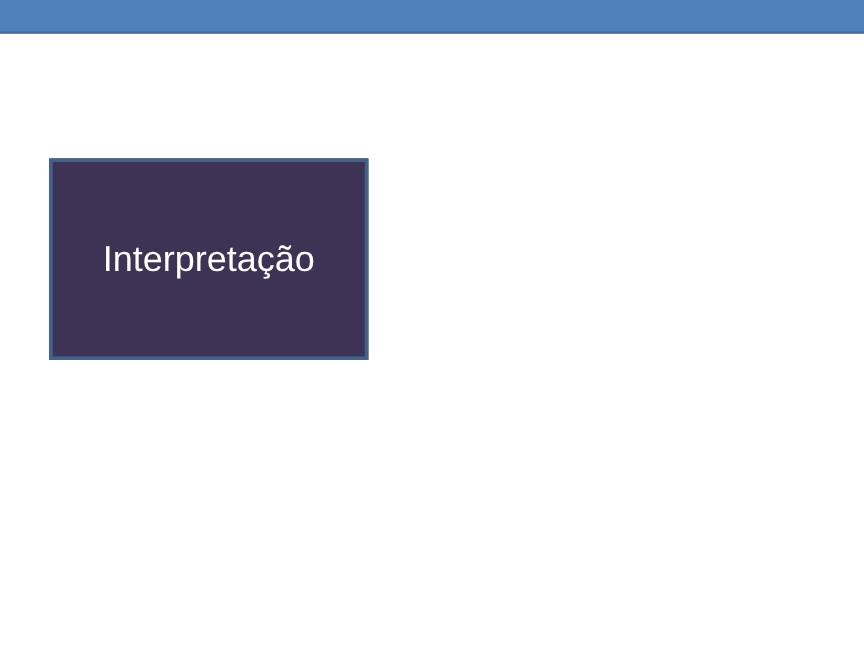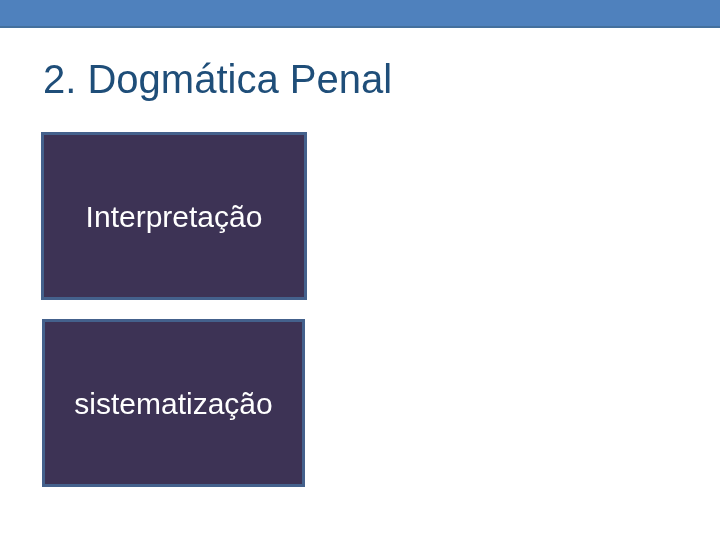--- a/index.html
+++ b/index.html
@@ -67,24 +67,20 @@
     height: 168px;
   }
 </style>
 </head>
 <body>
 
 <div class="slide">
 
   <div class="top-bar"></div>
 
-  <h1 class="slide-title">2. Dogmática Penal</h1>
 
   <div class="shape-box box-interpretacao">
     <span>Interpretação</span>
   </div>
 
 
-  <div class="shape-box box-sistematizacao">
-    <span>sistematização</span>
-  </div>
 
 </div>
 
 </body></html>

